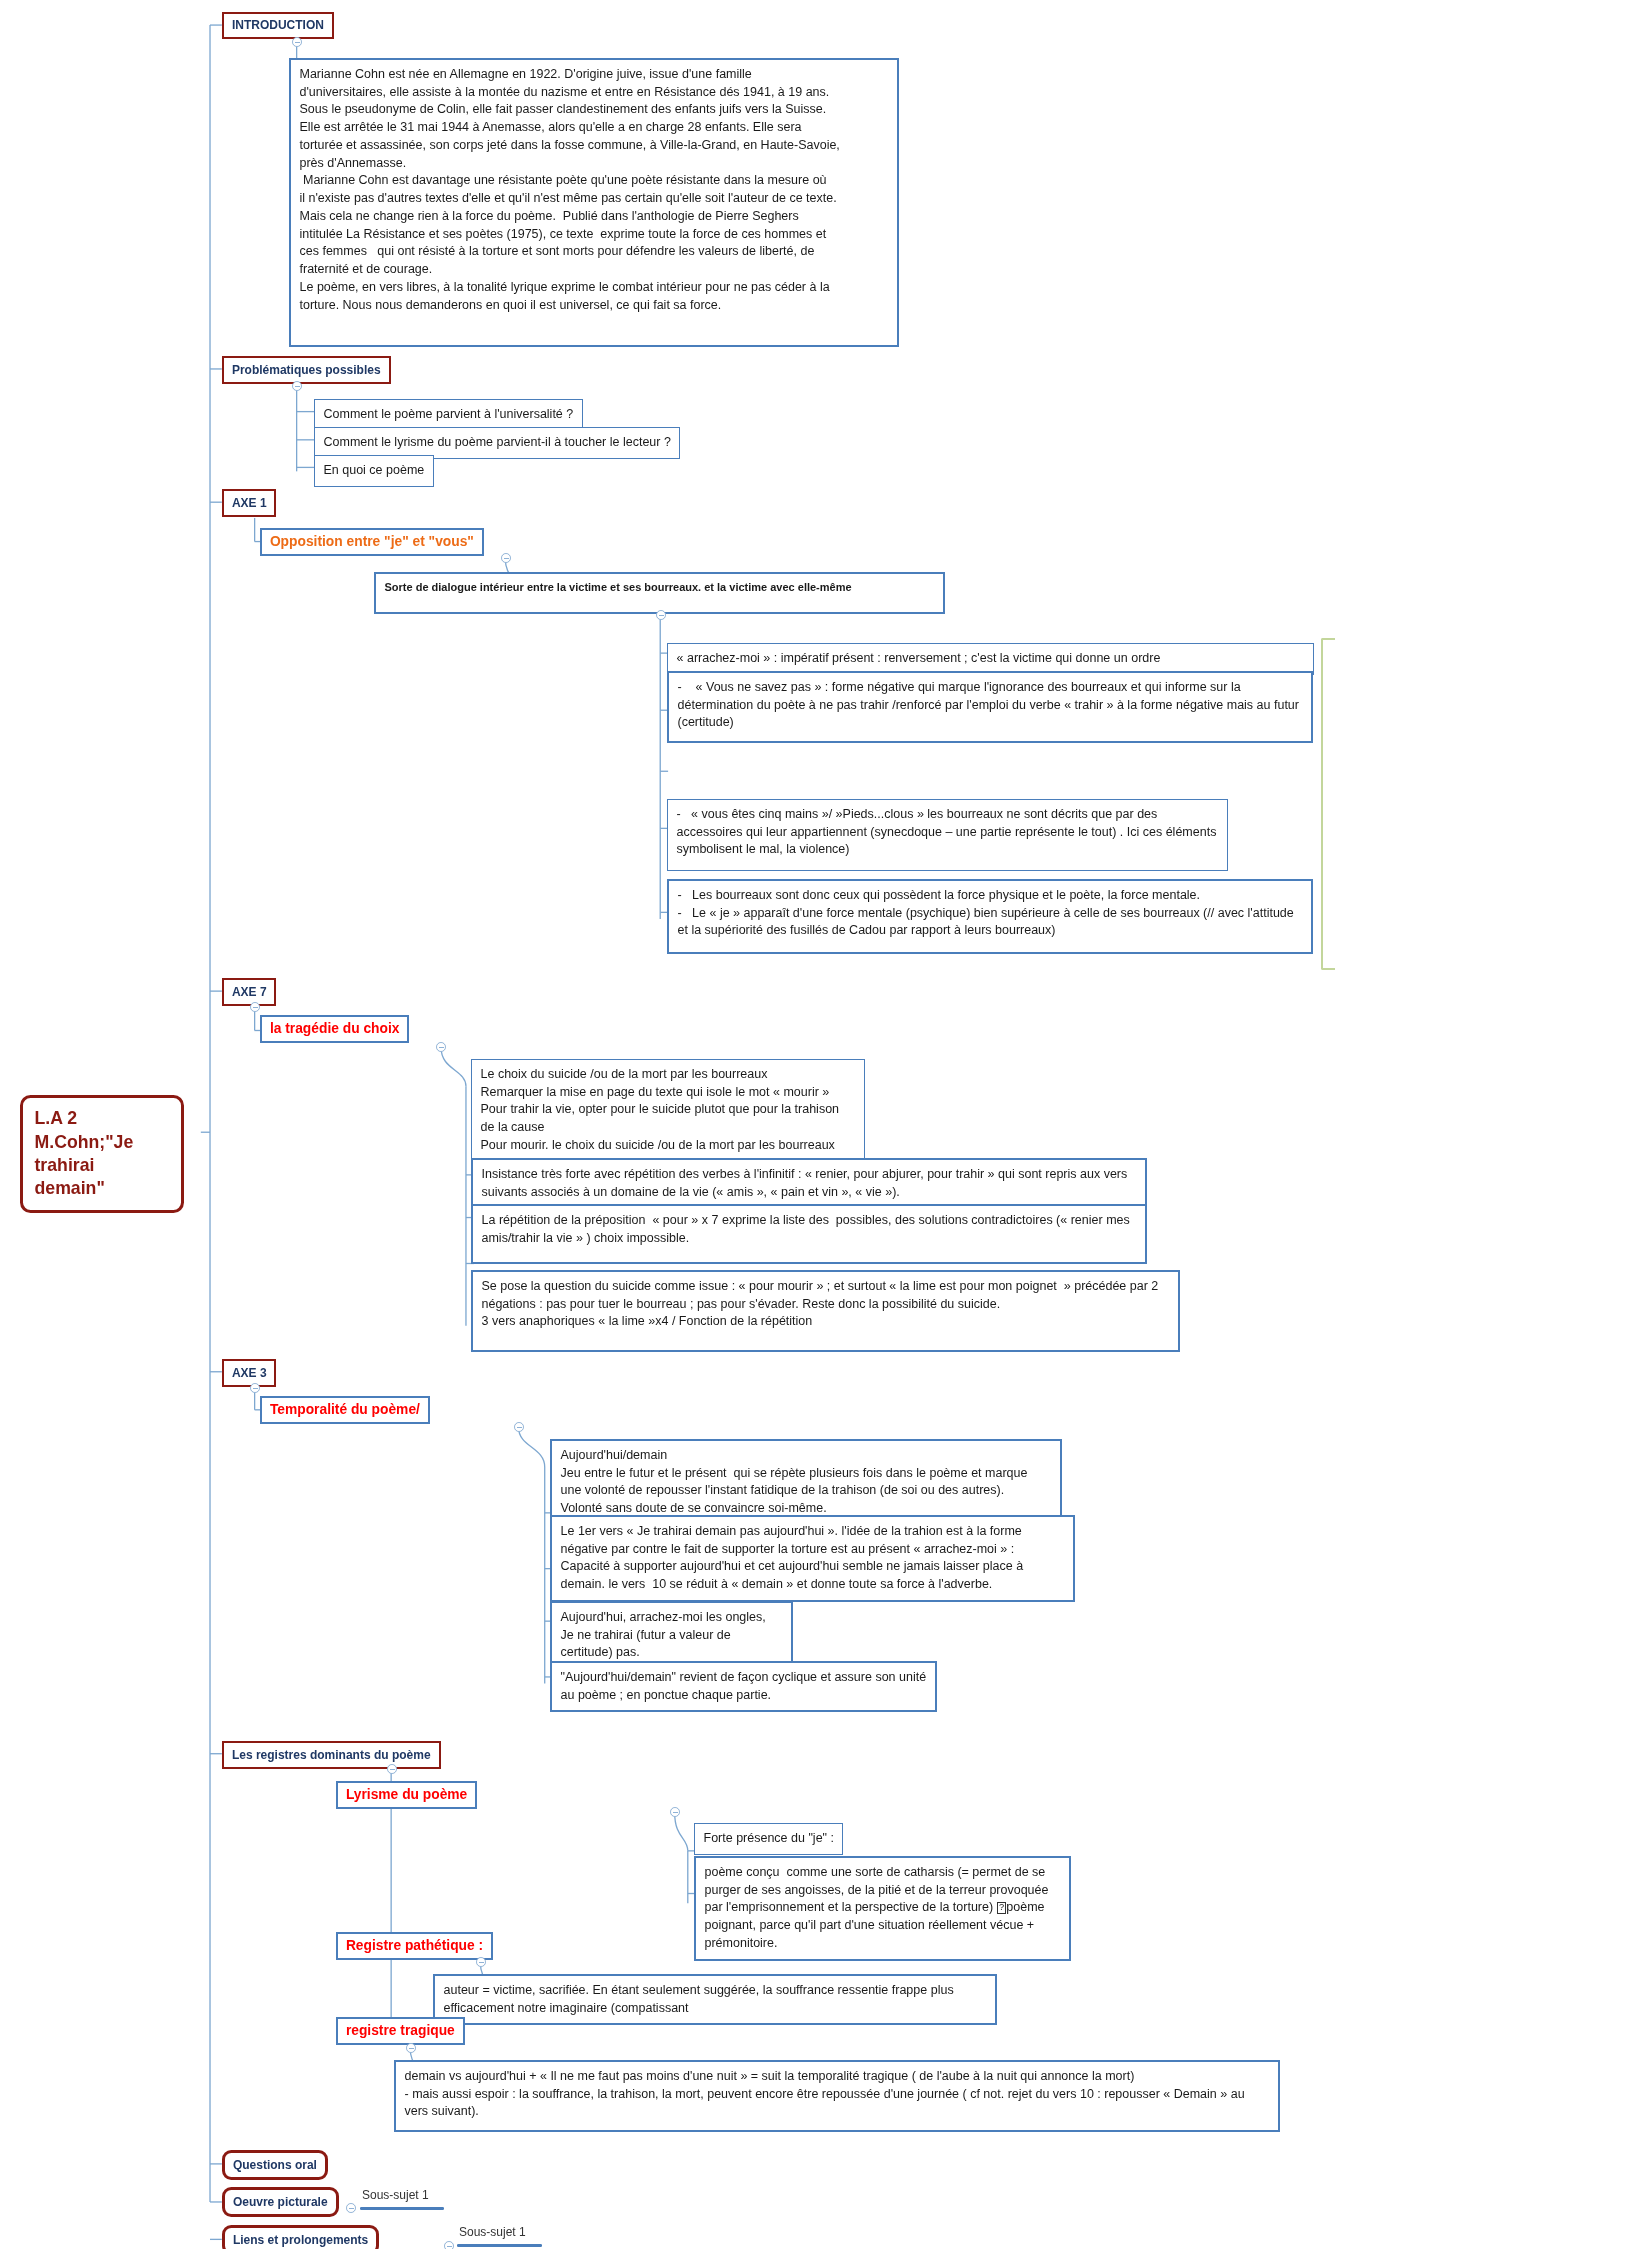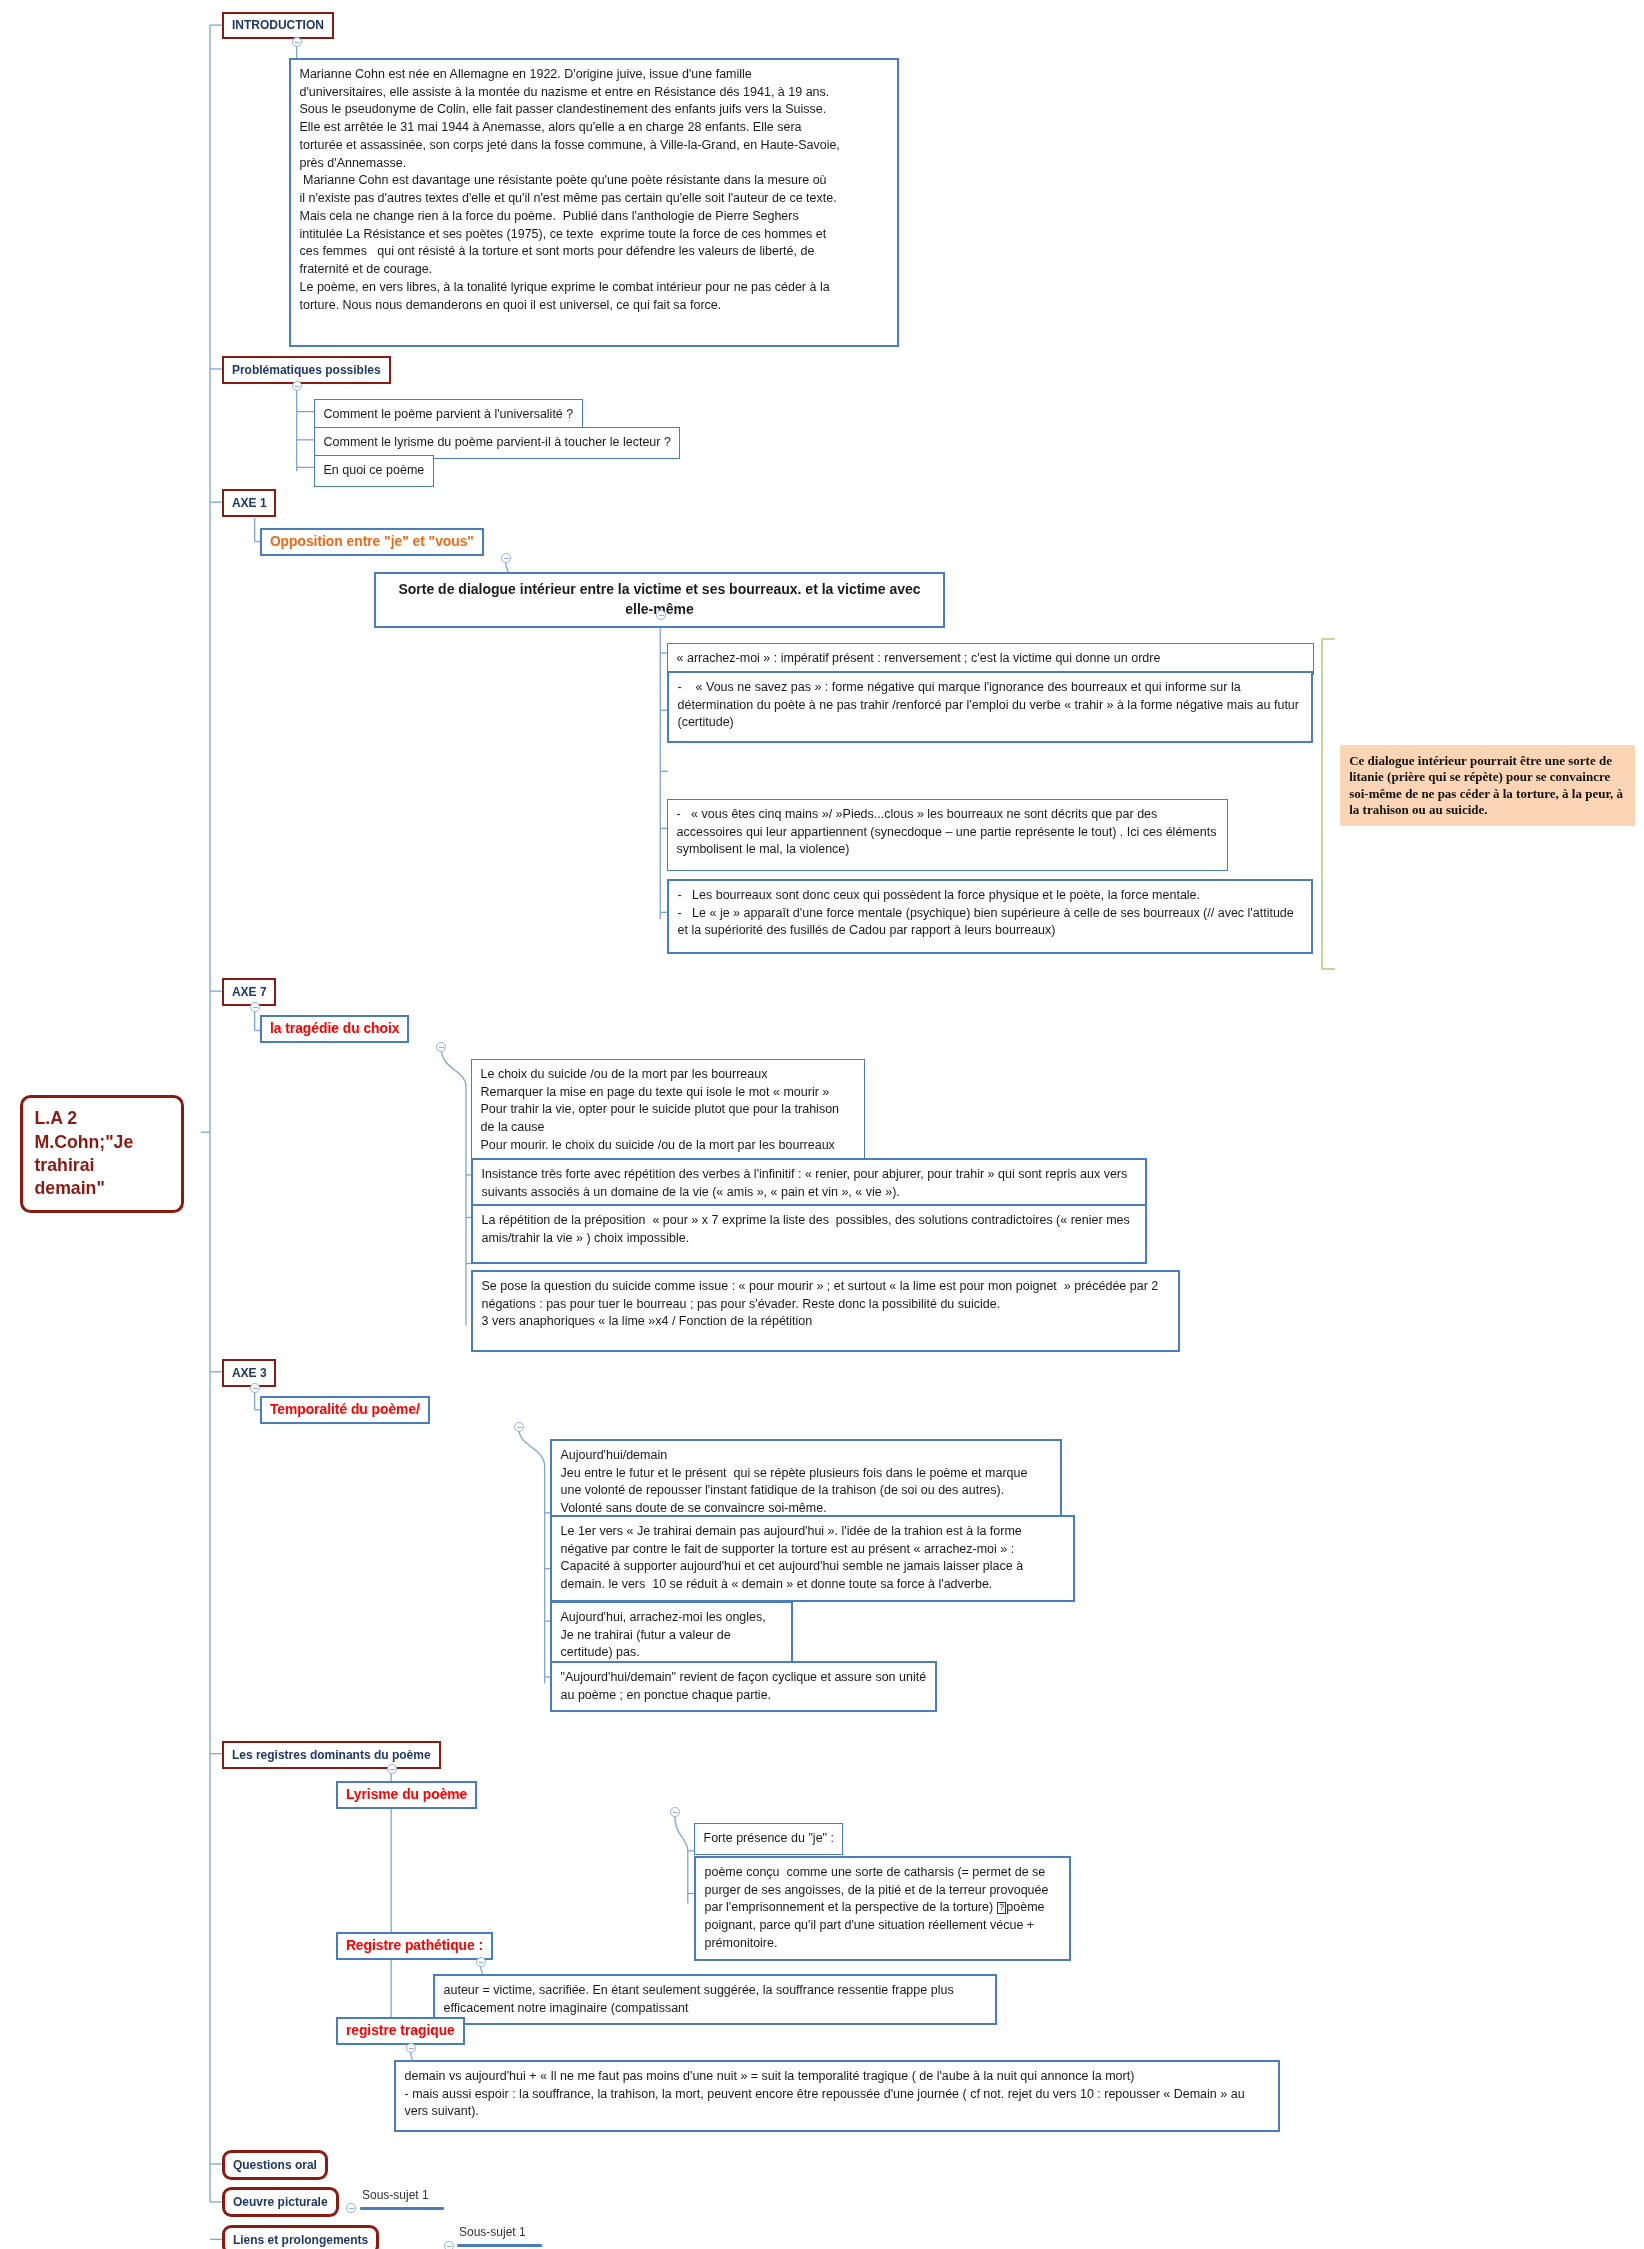--- a/index.html
+++ b/index.html
@@ -73,21 +73,21 @@
   
   .box{
     border:1.3px solid #4a7ebb;
     padding:5.9px 8.5px;
     font-size:12.5px;
     line-height:1.42;
     align-items:flex-start;
     color:#1a1a1a;
   }
   .box.thick{ border-width:2px; }
-  .box.bold{ font-weight:bold; font-size:14px;text-align:center; }
+  .box.bold{ font-weight:bold; font-size:11px; }
 
   
   .callout{
     background:#fbd5b5;
     border:none;
     border-radius:2.6px;
     padding:7.9px 9.2px;
     font-family:"Liberation Serif", serif;
     font-weight:bold;
     font-size:13px;
@@ -281,23 +281,20 @@
   </div>
   <div class="node box thick" style="left:667px; top:879px; width:646px; min-height:75px;">
     <span class="txt">-   Les bourreaux sont donc ceux qui possèdent la force physique et le poète, la force mentale.
 -   Le « je » apparaît d'une force mentale (psychique) bien supérieure à celle de ses bourreaux (// avec l'attitude et la supériorité des fusillés de Cadou par rapport à leurs bourreaux)</span>
   </div>
   <div class="node box" style="left:667px; top:799px; width:561px; min-height:72px;">
     <span class="txt">-   « vous êtes cinq mains »/ »Pieds...clous » les bourreaux ne sont décrits que par des accessoires qui leur appartiennent (synecdoque – une partie représente le tout) . Ici ces éléments symbolisent le mal, la violence)</span>
   </div>
 
   <div class="bracket" style="left:1321px; top:638px; width:11.8px; height:328px;"></div>
-  <div class="node callout" style="left:1340px; top:745px; width:295px;">
-    <span class="txt">Ce dialogue intérieur pourrait être une sorte de litanie (prière qui se répète) pour se convaincre soi-même de ne pas céder à la torture, à la peur, à la trahison ou au suicide.</span>
-  </div>
 
   <div class="node lvl1" style="left:222px; top:978px;">
     <span class="txt">AXE 7</span>
   </div>
   <div class="handle" style="left:250px; top:1002px;"></div>
   <div class="node lvl2 red" style="left:260px; top:1015px;">
     <span class="txt">la tragédie du choix</span>
   </div>
   <div class="handle" style="left:436px; top:1042px;"></div>
 

